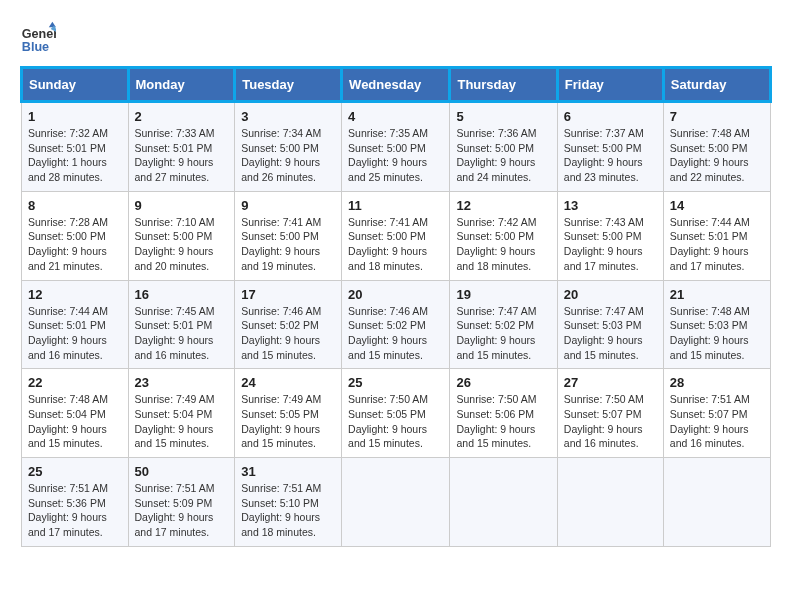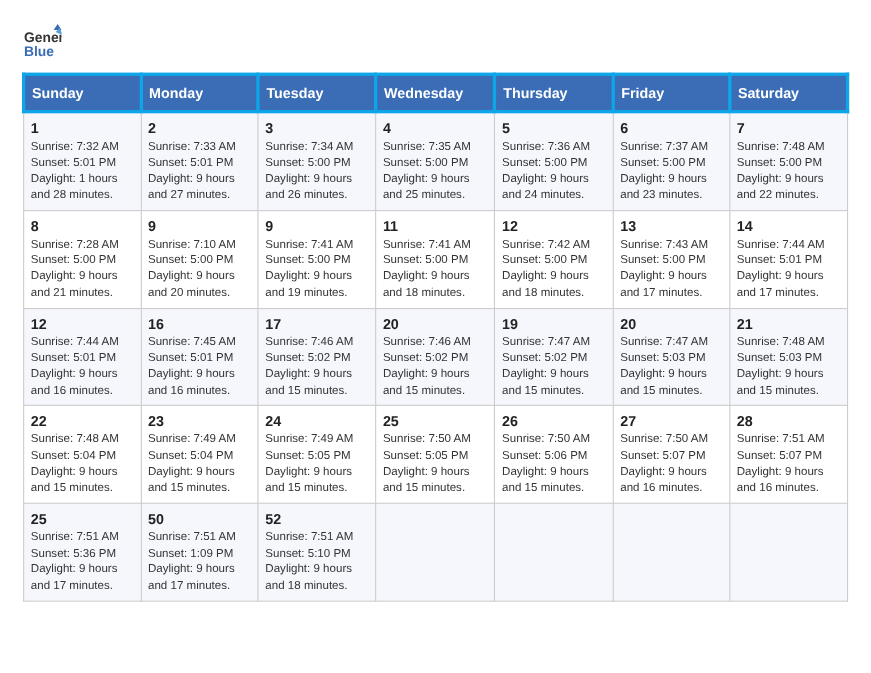--- a/index.html
+++ b/index.html
@@ -363,26 +363,26 @@
         <div class="day-info">
           <span>Sunrise: 7:51 AM</span><br>
           <span>Sunset: 5:36 PM</span><br>
           <span>Daylight: 9 hours and 17 minutes.</span>
         </div>
       </td>
         <td>
         <span class="day-number">50</span>
         <div class="day-info">
           <span>Sunrise: 7:51 AM</span><br>
-          <span>Sunset: 1:09 PM</span><br>
+          <span>Sunset: 5:09 PM</span><br>
           <span>Daylight: 9 hours and 17 minutes.</span>
         </div>
       </td>
         <td>
-        <span class="day-number">52</span>
+        <span class="day-number">31</span>
         <div class="day-info">
           <span>Sunrise: 7:51 AM</span><br>
           <span>Sunset: 5:10 PM</span><br>
           <span>Daylight: 9 hours and 18 minutes.</span>
         </div>
       </td>
         <td class="empty-cell"></td>
         <td class="empty-cell"></td>
         <td class="empty-cell"></td>
         <td class="empty-cell"></td>

